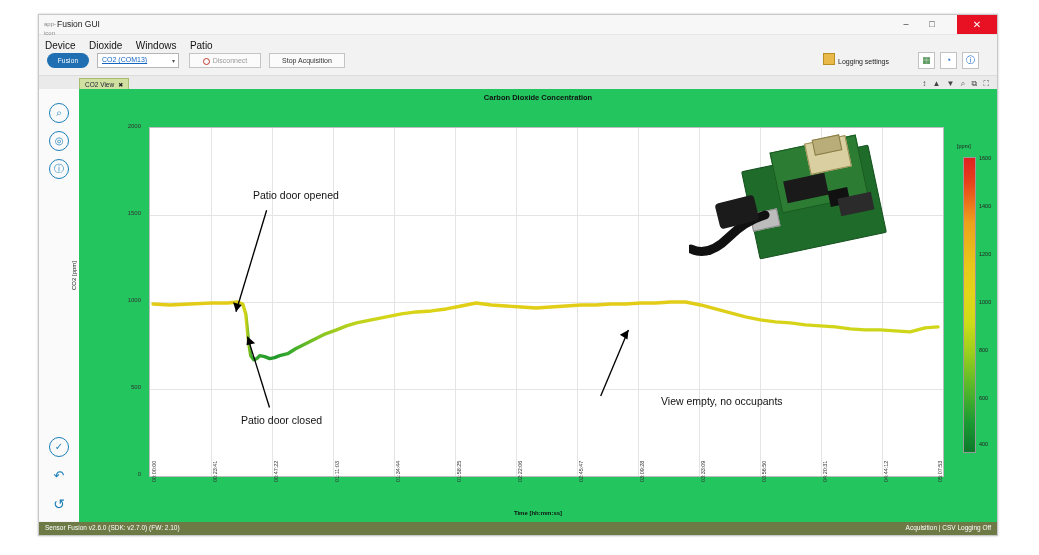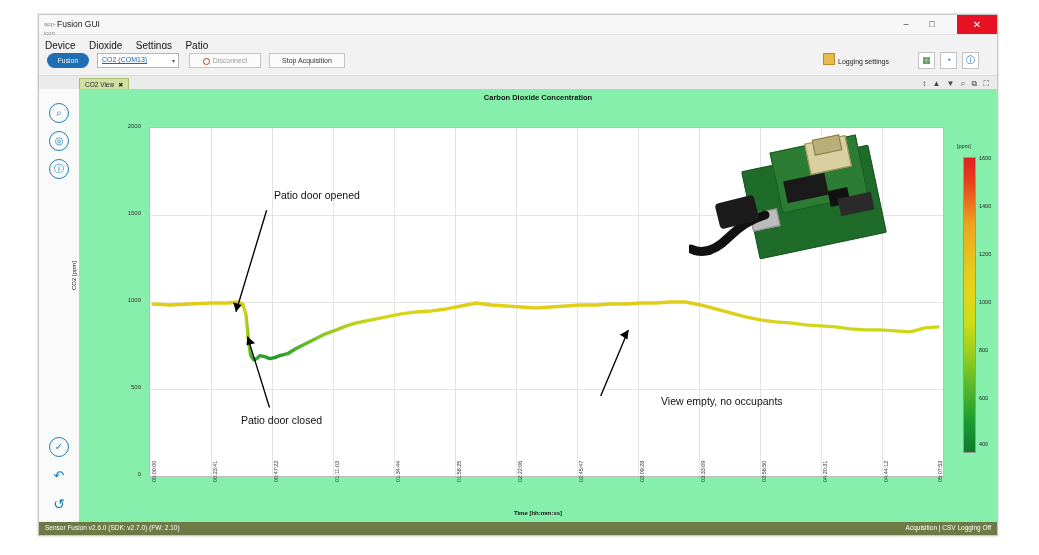--- a/index.html
+++ b/index.html
@@ -254,21 +254,21 @@
   #statusbar .right {
     position: absolute;
     right: 6px; top: 2px;
     font-size: 6.5px;
   }
   
   #plot-panel {
     position: absolute;
     left: 40px; top: 74px;
     right: 0; bottom: 13px;
-    background: #86efac;
+    background: #22c55e;
   }
   #chart-title {
     position: absolute;
     left: 0; right: 0; top: 4px;
     text-align: center;
     font-size: 7.5px;
     font-weight: bold;
     color: #111;
   }
   
@@ -474,21 +474,21 @@
       <span class="app-ico" style="font-size:6px;color:#888;">app-icon</span>
       <span class="title">Fusion GUI</span>
       <div class="winbtn" id="btn-min">–</div>
       <div class="winbtn" id="btn-max">□</div>
       <div class="winbtn" id="btn-close">✕</div>
     </div>
 
     <div id="menubar">
       <span class="mi">Device</span>
       <span class="mi">Dioxide</span>
-      <span class="mi">Settings</span>
+      <span class="mi">Windows</span>
       <span class="mi">Patio</span>
     </div>
 
     <div id="toolbar">
       <div id="logo">Fusion</div>
       <div id="port-select">
         <span class="val">CO2 (COM13)</span>
         <span class="chev">▾</span>
       </div>
       <div class="tbtn" id="btn-disconnect">
@@ -617,21 +617,21 @@
 
       <svg id="anno-arrows" viewBox="0 0 959 435">
         <line x1="196" y1="118" x2="164" y2="224" stroke="#000" stroke-width="1.4"></line>
         <polygon points="164,224 161,214 170,217" fill="#000"></polygon>
         <line x1="199" y1="324" x2="176" y2="250" stroke="#000" stroke-width="1.4"></line>
         <polygon points="176,250 184,257 175,259" fill="#000"></polygon>
         <line x1="545" y1="312" x2="574" y2="243" stroke="#000" stroke-width="1.4"></line>
         <polygon points="574,243 573,253 565,248" fill="#000"></polygon>
       </svg>
 
-      <div class="anno" style="left:195px; top:100px;">Patio door opened</div>
+      <div class="anno" style="left:174px; top:100px;">Patio door opened</div>
       <div class="anno" style="left:162px; top:325px;">Patio door closed</div>
       <div class="anno" style="left:582px; top:306px;">View empty, no occupants</div>
     </div>
 
     <div id="statusbar">
       <span class="left">Sensor Fusion v2.6.0  (SDK: v2.7.0)  (FW: 2.10)</span>
       <span class="right">Acquisition | CSV Logging Off</span>
     </div>
 
   </div>

